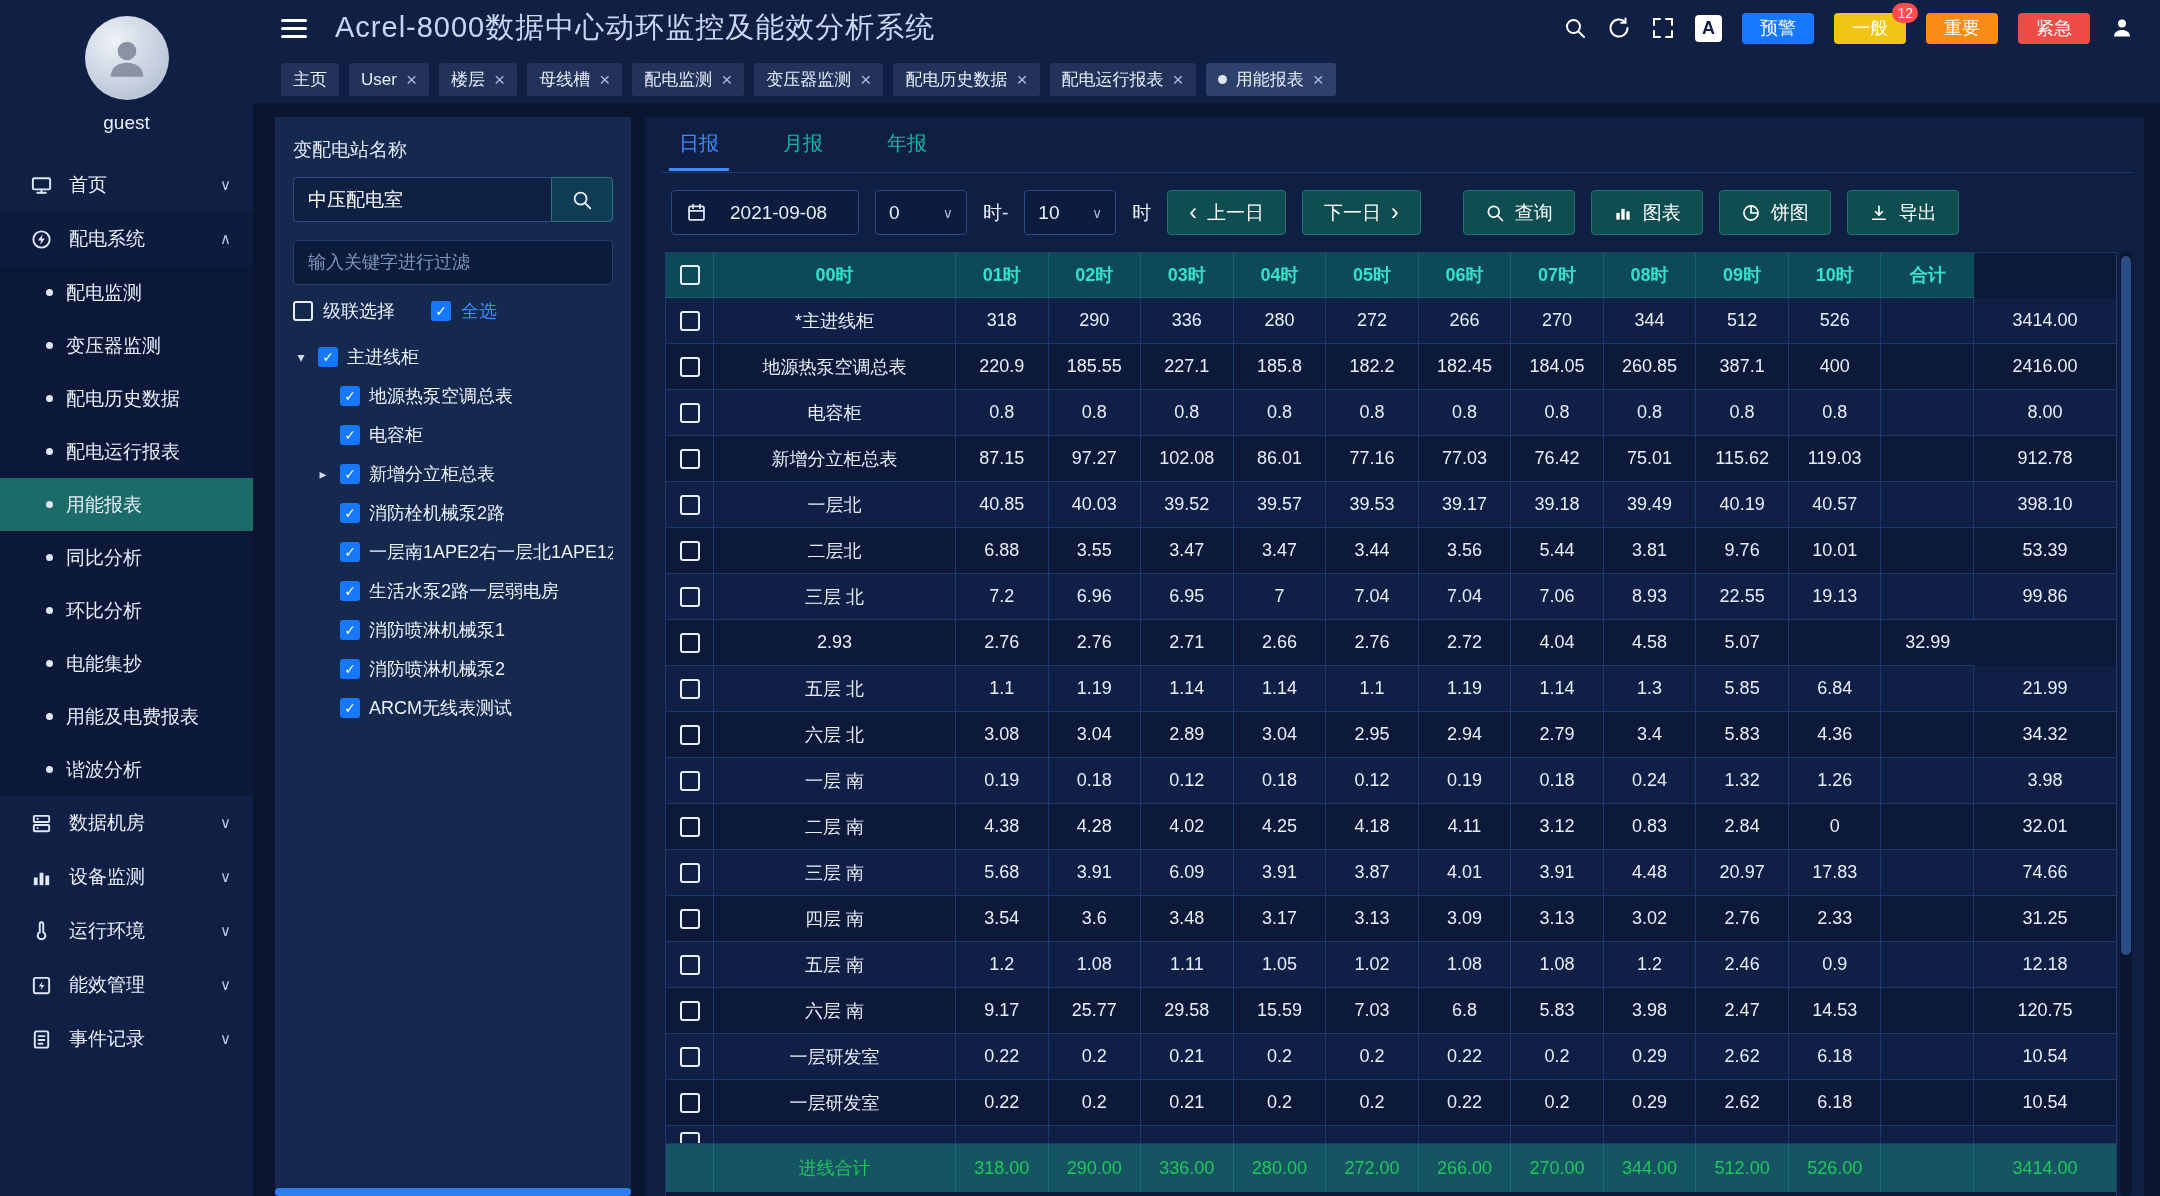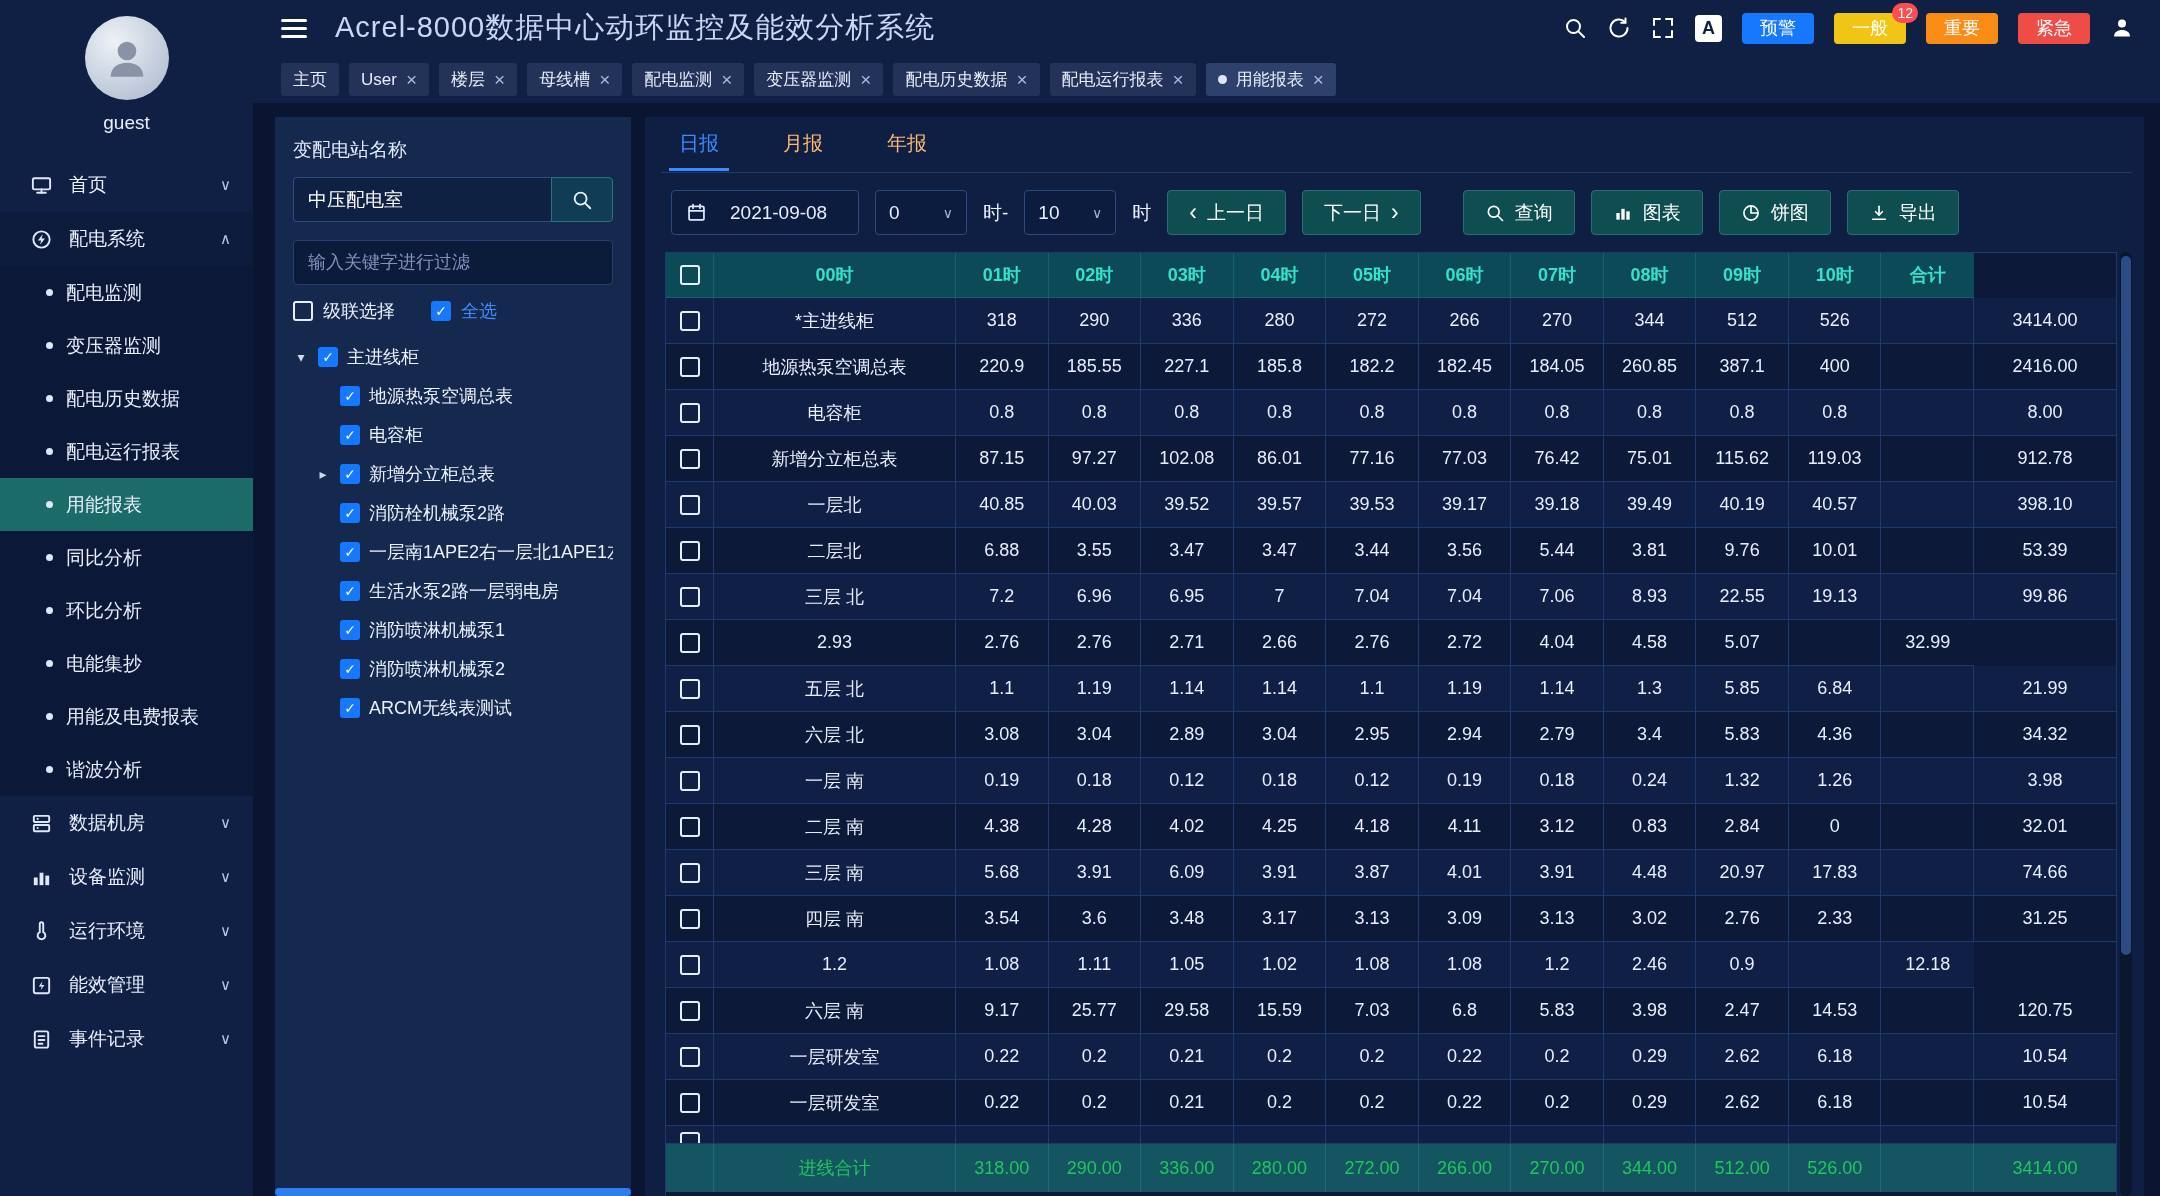--- a/index.html
+++ b/index.html
@@ -79,21 +79,21 @@
   .caret { width:16px; flex-shrink:0; color:#cfd9ee; font-size:14px; text-align:center; }
   .hscroll { position:absolute; left:0; bottom:0; height:8px; width:100%; background:#2e7ef0; border-radius:4px; }
 
   .cbx { width:20px; height:20px; border-radius:3px; border:2px solid #e6eefc; display:inline-flex;
     align-items:center; justify-content:center; flex-shrink:0; font-size:14px; color:#fff; cursor:pointer; line-height:1; }
   .cbx.on { background:#1677ff; border-color:#1677ff; }
 
   
   .report { flex:1; background:#0f1f44; min-width:0; display:flex; flex-direction:column; padding:0 12px 0 16px; }
   .rtabs { height:56px; display:flex; align-items:stretch; border-bottom:1px solid #20386a; padding:1px 8px; flex-shrink:0; }
-  .rtab { display:flex; align-items:center; padding:0 10px; margin-right:44px; font-size:20px; color:#fdba74;
+  .rtab { display:flex; align-items:center; padding:0 10px; margin-right:44px; font-size:20px; color:#14b8a6;
     border-bottom:3px solid transparent; cursor:pointer; }
   .rtab.active { color:#3d8bff; border-bottom-color:#3d8bff; }
 
   .toolbar { display:flex; align-items:center; gap:16px; margin:17px 2px 17px 10px; flex-shrink:0; }
   .date-box { width:188px; height:45px; border:1px solid #2c4a80; background:#0c1c3e; border-radius:4px;
     display:flex; align-items:center; gap:23px; padding:0 14px; font-size:19px; cursor:pointer; }
   .date-box svg { width:21px; height:21px; color:#dfe8fa; }
   .sel { width:92px; height:45px; border:1px solid #2c4a80; background:#0c1c3e; border-radius:4px;
     display:flex; align-items:center; justify-content:space-between; padding:0 13px; font-size:19px; cursor:pointer; }
   .sel .caret { width:auto; color:#9fb2d8; font-size:14px; }
@@ -1138,20 +1138,23 @@
                 </div>
                 <div class="cell">
                   <span>31.25</span>
                 </div>
               </div>
               <div class="tr odd">
                 <div class="cell">
                   <span class="cbx"></span>
                 </div>
                 <div class="cell">
+                  <span>五层 南</span>
+                </div>
+                <div class="cell">
                   <span>1.2</span>
                 </div>
                 <div class="cell">
                   <span>1.08</span>
                 </div>
                 <div class="cell">
                   <span>1.11</span>
                 </div>
                 <div class="cell">
                   <span>1.05</span>

